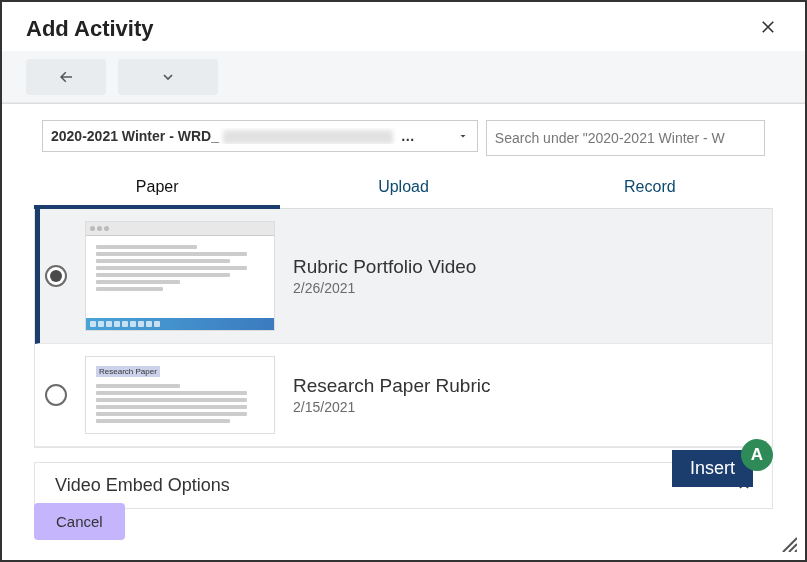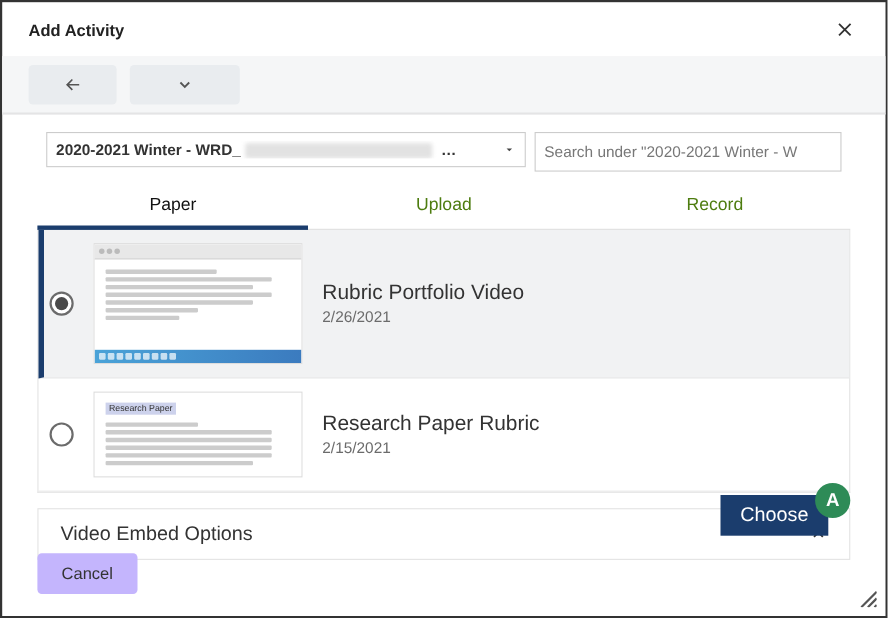--- a/index.html
+++ b/index.html
@@ -1,34 +1,34 @@
 <!DOCTYPE html>
 <html><head>
   <meta charset="utf-8">
   <style>
     * { box-sizing: border-box; margin: 0; padding: 0; }
     html, body { width: 807px; height: 562px; font-family: -apple-system, BlinkMacSystemFont, "Segoe UI", Arial, sans-serif; }
     .frame { width: 807px; height: 562px; border: 2px solid #333; position: relative; background: #fff; }
     .header { display: flex; align-items: center; justify-content: space-between; padding: 12px 24px 8px; }
-    .header h2 { font-size: 15px; font-weight: 600; color: #222; }
+    .header h2 { font-size: 22px; font-weight: 600; color: #222; }
     .close-btn { background: none; border: none; cursor: pointer; padding: 4px; }
     .close-btn svg { width: 18px; height: 18px; }
     .toolbar { background: #f5f6f7; border-bottom: 1px solid #ddd; padding: 8px 24px; display: flex; gap: 12px; box-shadow: inset 0 -1px 0 rgba(0,0,0,.05); }
     .tb-btn { width: 80px; height: 36px; background: #e9ecef; border: none; border-radius: 4px; cursor: pointer; display: flex; align-items: center; justify-content: center; }
     .tb-btn.wide { width: 100px; }
     .content { padding: 16px 32px 0; }
     .row-top { display: flex; gap: 8px; margin: 0 8px 12px; }
     .course-select { flex: 1.6; border: 1px solid #ccc; height: 32px; display: flex; align-items: center; padding: 12px 8px; font-size: 14px; color: #333; position: relative; cursor: pointer; font-weight: bold; }
     .course-select .ellipsis { flex: 1; white-space: nowrap; overflow: hidden; text-overflow: ellipsis; }
     .blur-chunk { display: inline-block; width: 170px; height: 14px; background: #e2e2e2; border-radius: 2px; vertical-align: middle; filter: blur(2px); margin: 0 4px; }
     .caret-box { width: 26px; display:flex; align-items:center; justify-content:flex-end; }
     .search-input { flex: 1; border: 1px solid #ccc; height: 36px; font-size: 14px; padding: 0 8px; color: #555; }
     .search-input::placeholder { color: #777; }
     .tabs { display: flex; border-bottom: 1px solid #ddd; margin-top: 8px; }
-    .tab { flex: 1; text-align: center; padding: 10px 0 12px; font-size: 16px; color: #4d7c0f; cursor: pointer; position: relative; }
+    .tab { flex: 1; text-align: center; padding: 10px 0 12px; font-size: 16px; color: #0c4a6e; cursor: pointer; position: relative; }
     .tab.active { color: #111; }
     .tab.active::after { content: ""; position: absolute; left: 0; right: 0; bottom: -1px; height: 4px; background: #1b3d6d; }
     .list { border: 1px solid #e3e3e3; border-top: none; }
     .item { display: flex; align-items: center; padding: 12px 16px 12px 10px; gap: 18px; border-bottom: 1px solid #e8e8e8; cursor: pointer; }
     .item.selected { background: #f1f2f3; border-left: 5px solid #1b3d6d; padding-left: 5px; }
     .radio { width: 22px; height: 22px; border: 2px solid #6b6b6b; border-radius: 50%; position: relative; flex-shrink: 0; background:#fff;}
     .radio.checked::after { content: ""; position: absolute; inset: 3px; border-radius: 50%; background: #4a4a4a; }
     .thumb { width: 190px; height: 110px; background: #fff; border: 1px solid #ddd; flex-shrink: 0; display:flex; flex-direction:column; overflow:hidden; font-size:7px; }
     .thumb.short { height: 78px; }
     .thumb-inner-top { background:#e8e8e8; height:14px; border-bottom:1px solid #ccc; display:flex; align-items:center; padding:0 4px; gap:2px;}
@@ -157,21 +157,21 @@
     <div class="accordion">
       <span>Video Embed Options</span>
       <svg viewBox="0 0 24 24" fill="none" stroke="#333" stroke-width="2.5">
           <path d="M6 15l6-6 6 6"></path>
         </svg>
     </div>
 
   </div>
 
   <div class="insert-wrap">
-    <button class="insert-btn">Choose</button>
+    <button class="insert-btn">Insert</button>
     <div class="badge">A</div>
   </div>
 
   <button class="cancel-btn">Cancel</button>
 
   <div class="resize-grip">
     <svg viewBox="0 0 18 18" stroke="#555" stroke-width="2">
         <path d="M4 18L18 4M10 18l8-8M16 18l2-2"></path>
       </svg>
   </div>

